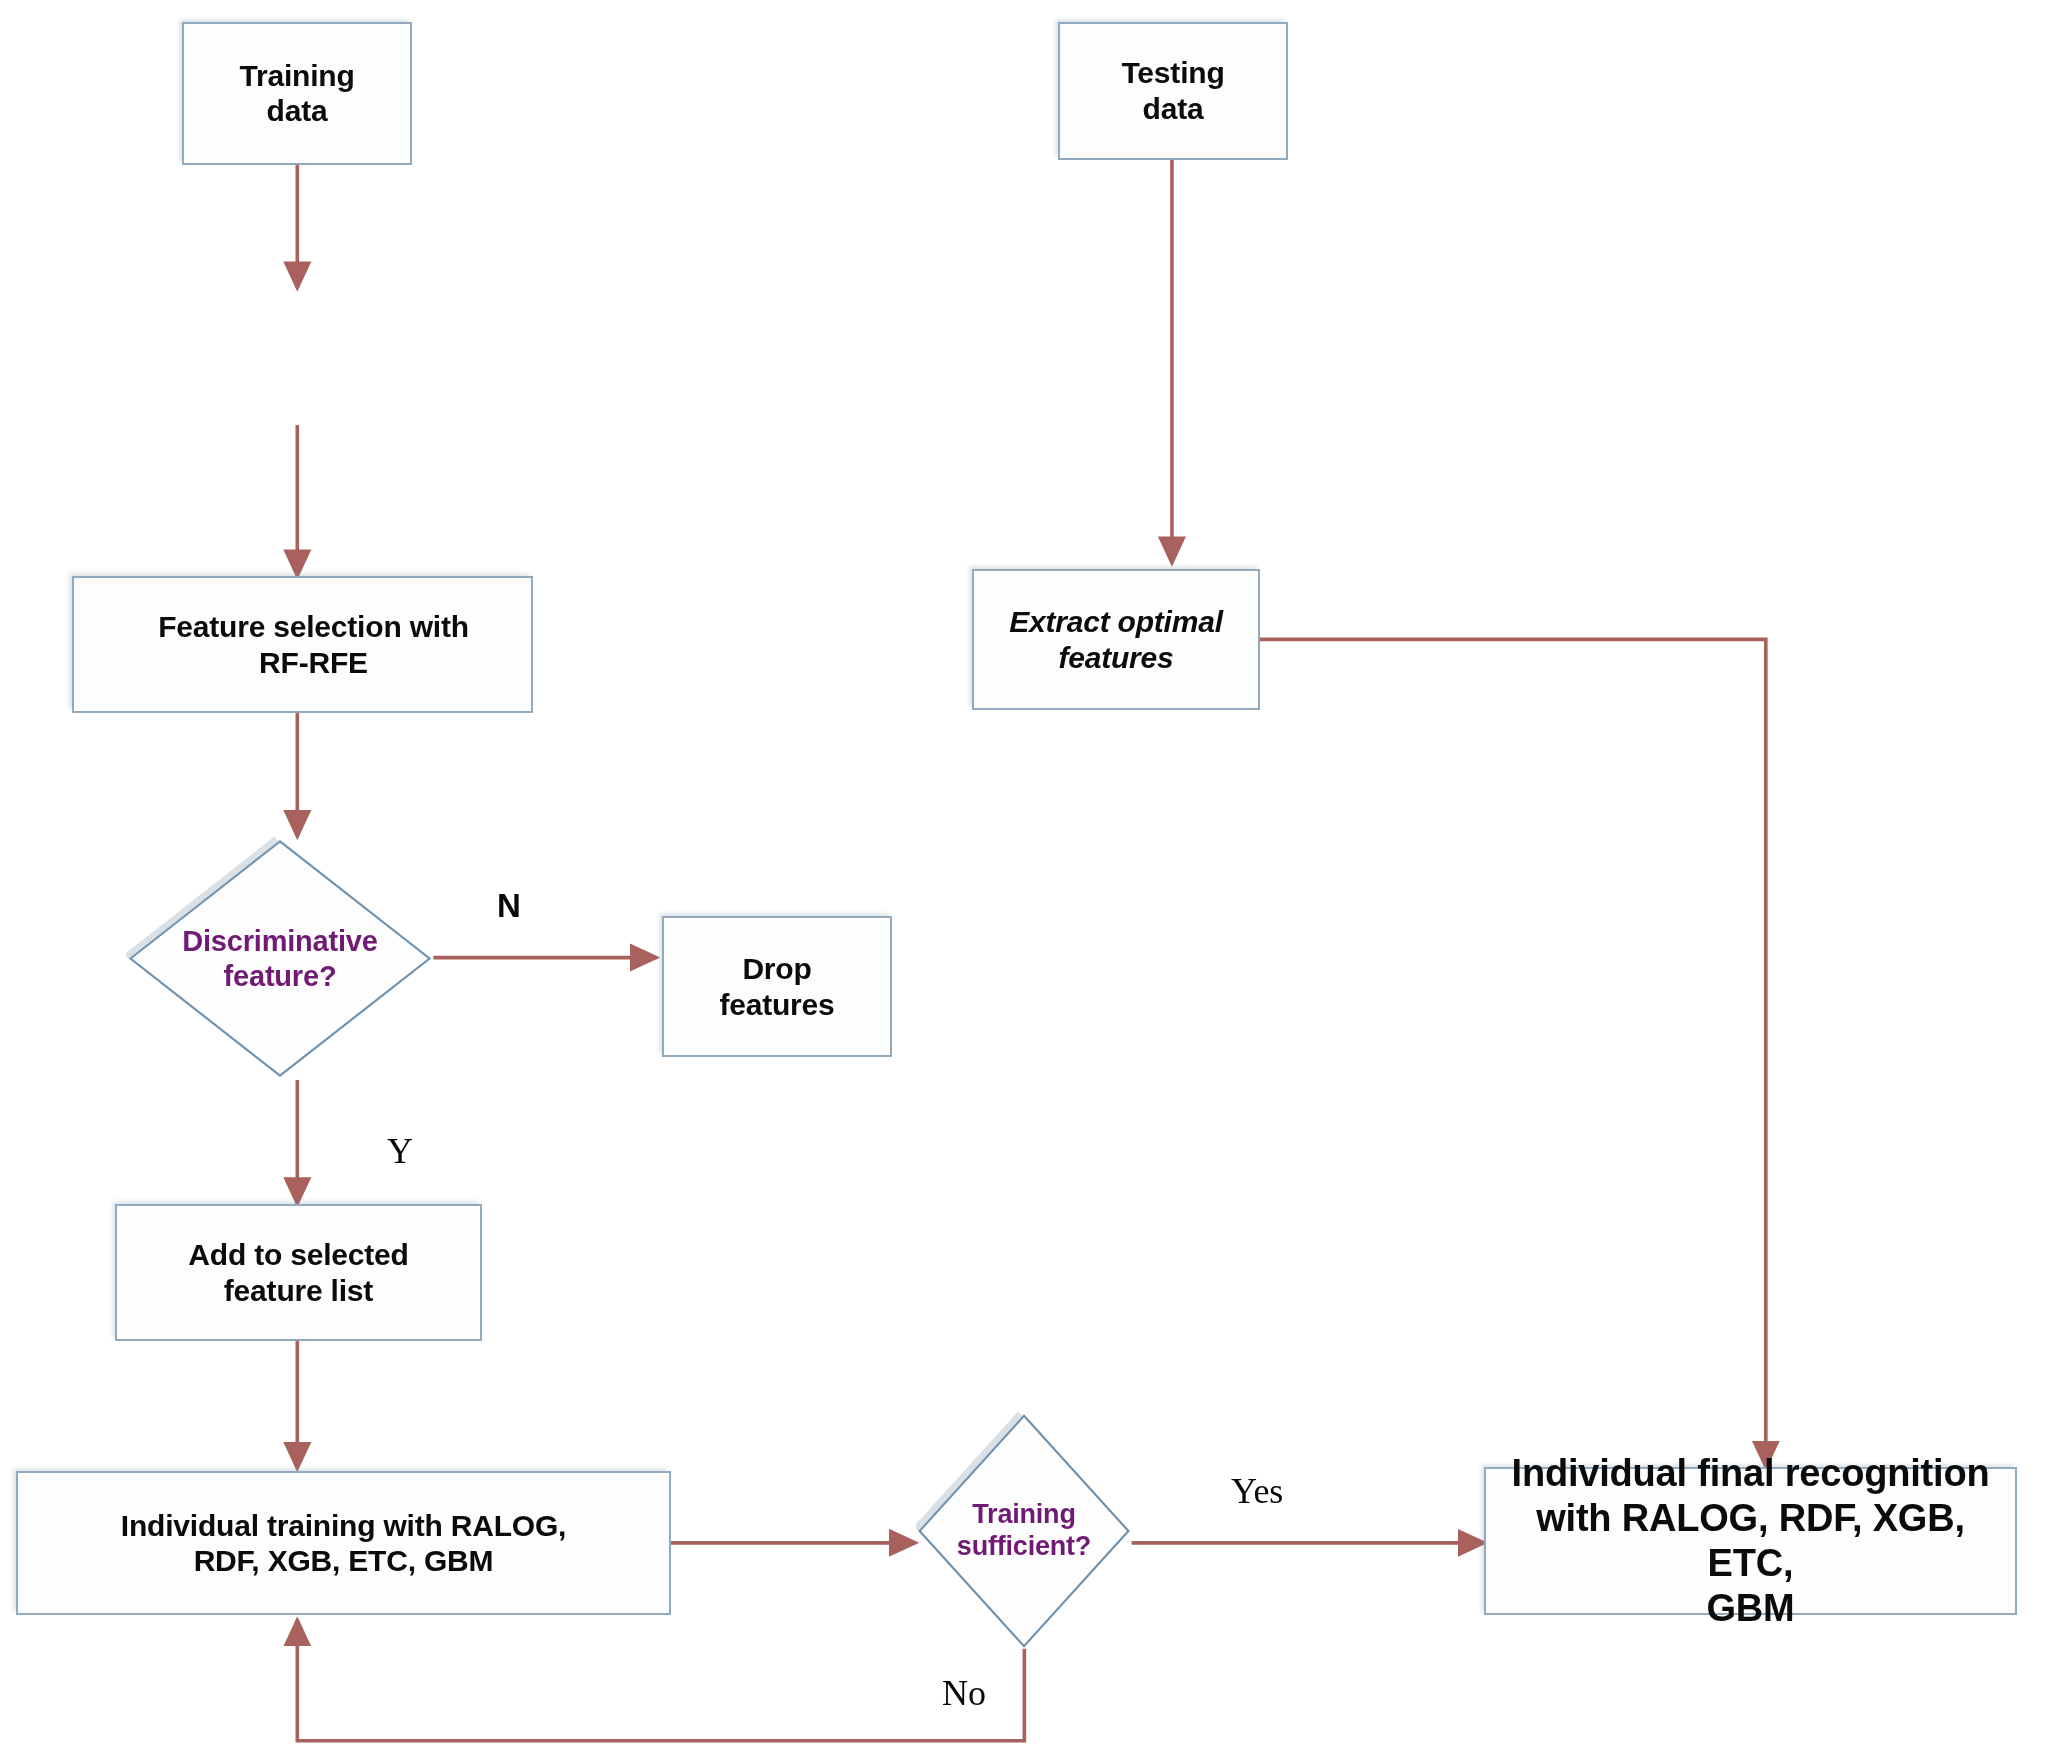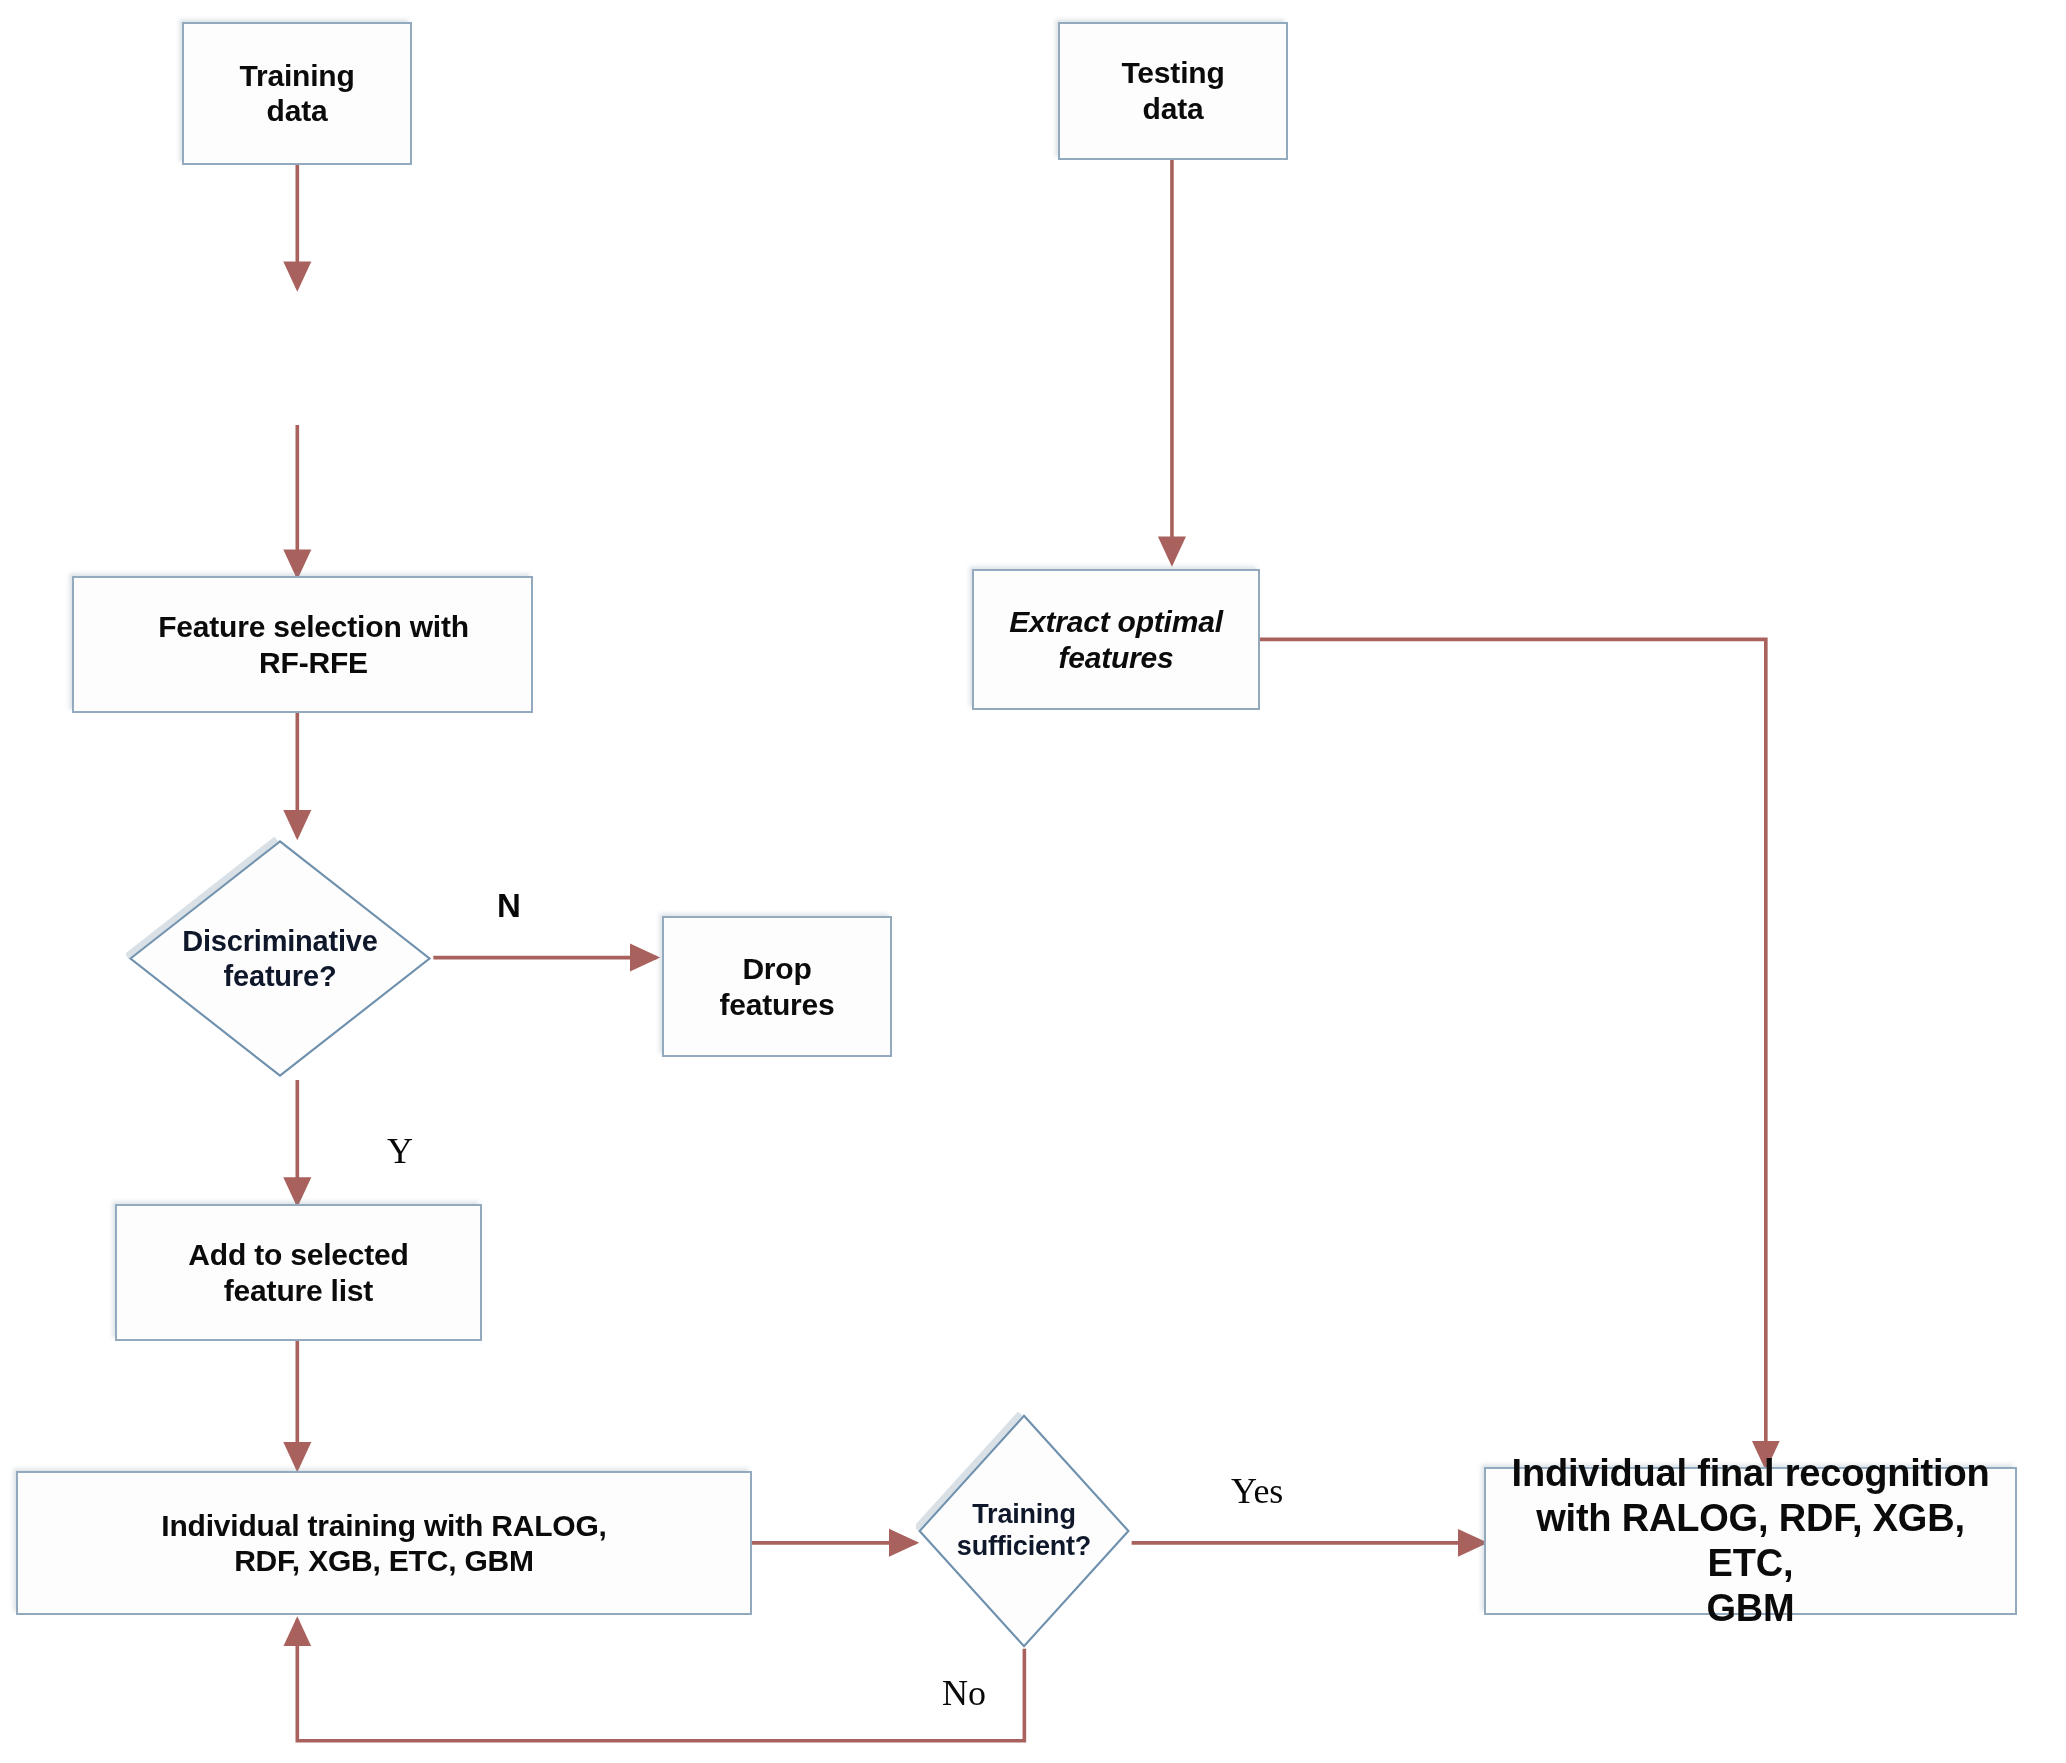--- a/index.html
+++ b/index.html
@@ -56,21 +56,21 @@
     position: absolute;
     top: 0; left: 0;
     width: 100%;
     height: 100%;
   }
   .diamond .node-label {
     position: relative;
     z-index: 2;
     font-family: "Liberation Sans", sans-serif;
     font-weight: bold;
-    color: #0f172a;
+    color: #701a75;
     line-height: 1.18;
     letter-spacing: -0.2px;
     text-align: center;
     white-space: pre-line;
   }
   
   .edge-label {
     position: absolute;
     font-family: "Liberation Serif", serif;
     color: #080808;
@@ -150,21 +150,21 @@
   <div class="node" style="left:662px; top:916px; width:230px; height:141px;">
     <span class="node-label" style="font-size:30px;">Drop
 features</span>
   </div>
 
   <div class="node" style="left:115px; top:1204px; width:367px; height:137px;">
     <span class="node-label" style="font-size:30px;">Add to selected
 feature list</span>
   </div>
 
-  <div class="node" style="left:16px; top:1471px; width:736px; height:144px;">
+  <div class="node" style="left:16px; top:1471px; width:655px; height:144px;">
     <span class="node-label" style="font-size:30px;">Individual training with RALOG,
 RDF, XGB, ETC, GBM</span>
   </div>
 
   <div class="node" style="left:1058px; top:21.6px; width:230px; height:138px;">
     <span class="node-label" style="font-size:30px;">Testing
 data</span>
   </div>
 
   <div class="node" style="left:972px; top:569px; width:288px; height:141px;">

